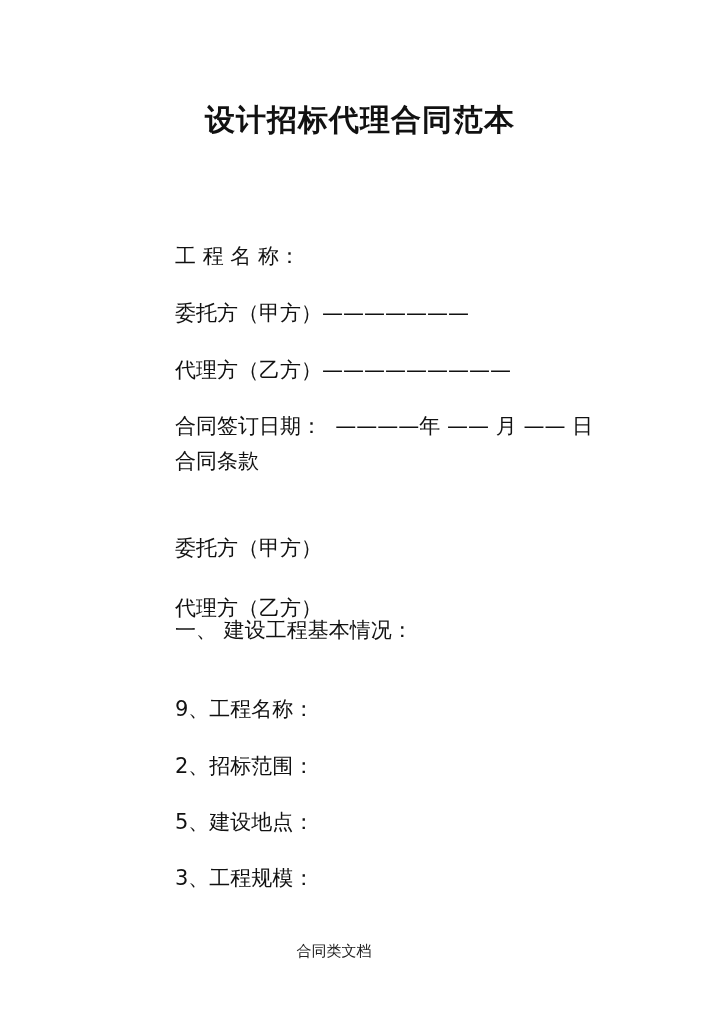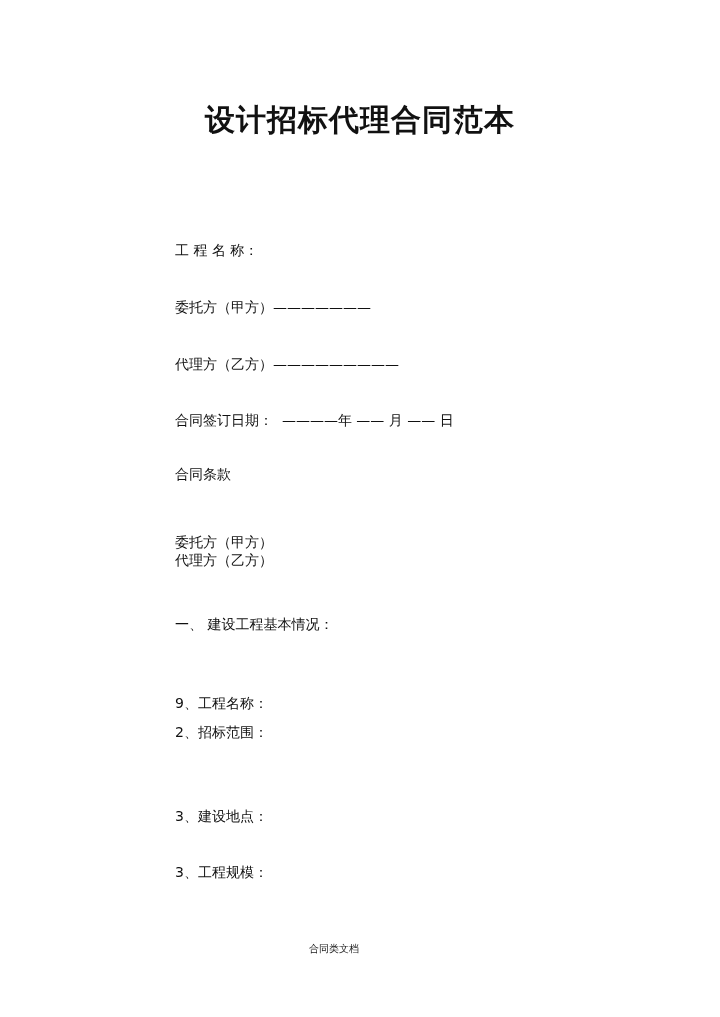--- a/index.html
+++ b/index.html
@@ -1,35 +1,35 @@
 <!DOCTYPE html>
 <html><head>
 <meta charset="utf-8">
 <style>
   html, body { margin: 0; padding: 0; background: #ffffff; }
   body { width: 720px; height: 1017px; position: relative; overflow: hidden;
          font-family: "DejaVu Sans", "Liberation Sans", sans-serif; color: #111; }
   .title { position: absolute; top: 100px; left: 0; width: 720px; text-align: center;
            font-size: 30px; font-weight: bold; letter-spacing: 1px; }
-  .line { position: absolute; left: 175px; font-size: 14px; white-space: pre; }
-  .footer { position: absolute; top: 942px; left: 0; width: 668px; text-align: center; font-size: 10px; color: #222; }
+  .line { position: absolute; left: 175px; font-size: 21px; white-space: pre; }
+  .footer { position: absolute; top: 942px; left: 0; width: 668px; text-align: center; font-size: 15px; color: #222; }
 </style>
 </head>
 <body>
 
 <div>
   <div class="title">设计招标代理合同范本</div>
 
   <div class="line" style="top:242px">工 程 名 称：</div>
   <div class="line" style="top:299px">委托方（甲方）———————</div>
   <div class="line" style="top:356px">代理方（乙方）—————————</div>
   <div class="line" style="top:412px">合同签订日期：  ————年 —— 月 —— 日</div>
-  <div class="line" style="top:466px">合同条款</div>
+  <div class="line" style="top:447px">合同条款</div>
   <div class="line" style="top:534px">委托方（甲方）</div>
-  <div class="line" style="top:552px">代理方（乙方）</div>
+  <div class="line" style="top:594px">代理方（乙方）</div>
   <div class="line" style="top:616px">一、 建设工程基本情况：</div>
   <div class="line" style="top:695px">9、工程名称：</div>
-  <div class="line" style="top:724px">2、招标范围：</div>
-  <div class="line" style="top:808px">3、建设地点：</div>
+  <div class="line" style="top:752px">2、招标范围：</div>
+  <div class="line" style="top:808px">5、建设地点：</div>
   <div class="line" style="top:864px">3、工程规模：</div>
 
   <div class="footer">合同类文档</div>
 </div>
 
 </body></html>

